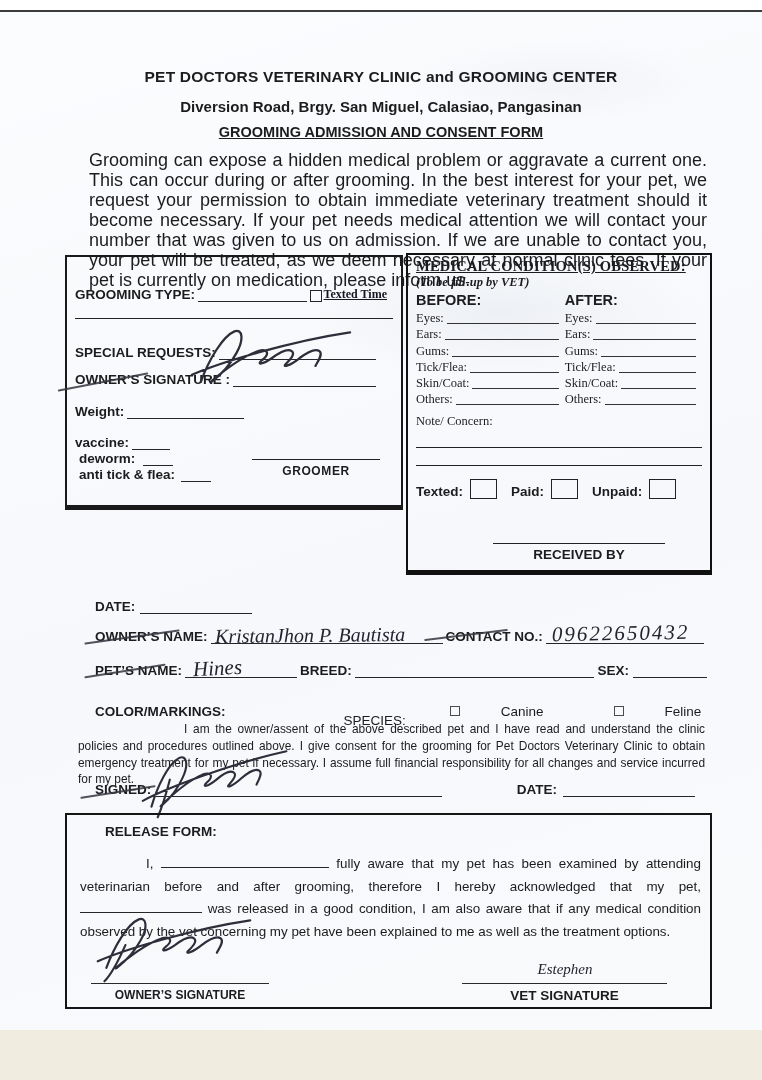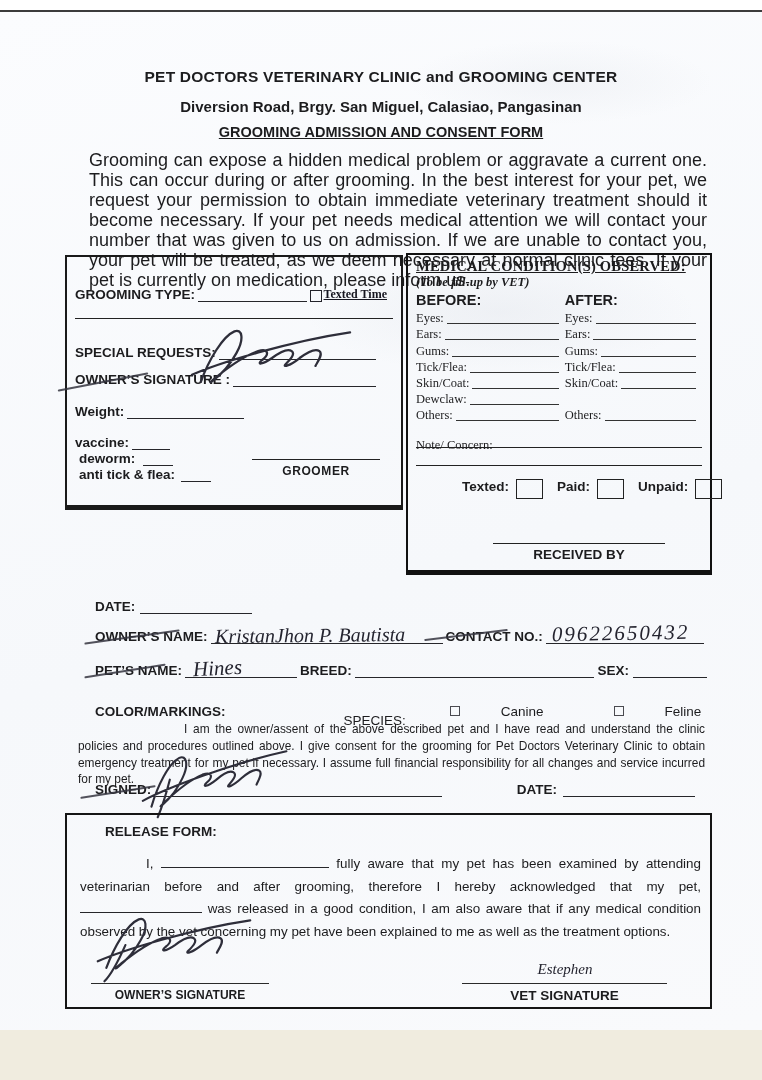--- a/index.html
+++ b/index.html
@@ -56,24 +56,24 @@
   .m-title { margin:3px 8px 0; font-weight:700; font-size:14.5px; text-decoration:underline; letter-spacing:.2px; }
   .m-sub { margin:0 8px; font-style:italic; font-weight:700; font-size:12.5px; }
   .m-ba { display:flex; margin:2px 8px 0; font-family:"Liberation Sans", sans-serif; font-weight:700; font-size:14.5px; }
   .m-ba .half-b { width:52%; }
   .m-rows { margin:2px 8px 0; font-size:12.5px; }
   .m-row { display:flex; height:16.2px; }
   .m-half { display:flex; width:52%; align-items:flex-end; }
   .m-half.r { width:48%; }
   .m-lab { white-space:nowrap; }
   .m-fill { flex:1; border-bottom:1.1px solid #333; margin:0 6px 2px 3px; height:12px; }
-  .note-row { margin:15px 8px 0; font-size:12.5px; }
+  .note-row { margin:7px 8px 0; font-size:12.5px; }
   .m-line { position:absolute; left:8px; right:8px; border-bottom:1.5px solid #222; }
   .m-line.l1 { top:192px; } .m-line.l2 { top:210px; }
-  .pay-row { position:absolute; top:224px; left:8px; display:flex; align-items:flex-start; font-family:"Liberation Sans", sans-serif; font-weight:700; font-size:13.5px;margin-left:46px; }
+  .pay-row { position:absolute; top:224px; left:8px; display:flex; align-items:flex-end; font-family:"Liberation Sans", sans-serif; font-weight:700; font-size:13.5px; }
   .pbox { width:27px; height:20px; border:1.9px solid #222; margin:0 14px 0 7px; flex:none; }
   .pbox.last { margin-right:0; }
   .recv { position:absolute; top:288px; left:85px; width:172px; border-top:1.7px solid #222; text-align:center; font-family:"Liberation Sans", sans-serif; font-weight:700; font-size:13.5px; padding-top:3px; }
 
   
   .mid-row { position:absolute; display:flex; align-items:flex-end; }
   .row-date { left:95px; top:587px; }
   .row-owner { left:95px; top:616px; width:612px; }
   .row-pet { left:95px; top:650px; width:612px; }
   .row-color { left:95px; top:683px; width:612px; align-items:center;gap:36px; }
@@ -210,27 +210,20 @@
         </div>
         <div class="m-row">
           <div class="m-half">
               <span class="m-lab">Skin/Coat:</span>
               <span class="m-fill"></span>
             </div>
           <div class="m-half r">
               <span class="m-lab">Skin/Coat:</span>
               <span class="m-fill"></span>
             </div>
-        </div>
-        <div class="m-row">
-          <div class="m-half">
-              <span class="m-lab">Dewclaw:</span>
-              <span class="m-fill"></span>
-            </div>
-          <div class="m-half r"></div>
         </div>
         <div class="m-row">
           <div class="m-half">
               <span class="m-lab">Others:</span>
               <span class="m-fill"></span>
             </div>
           <div class="m-half r">
               <span class="m-lab">Others:</span>
               <span class="m-fill"></span>
             </div>

